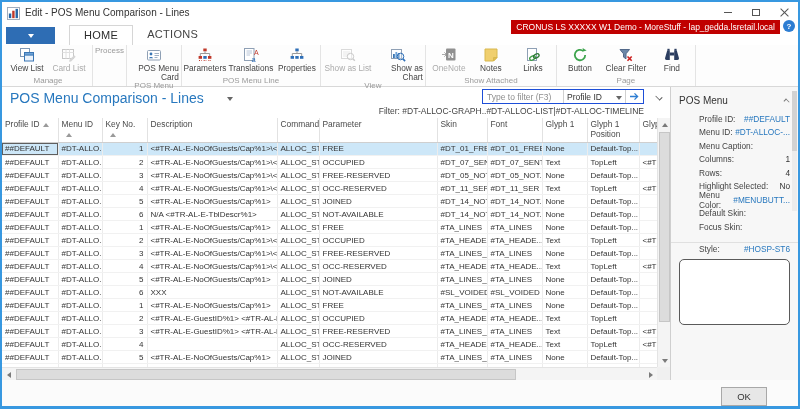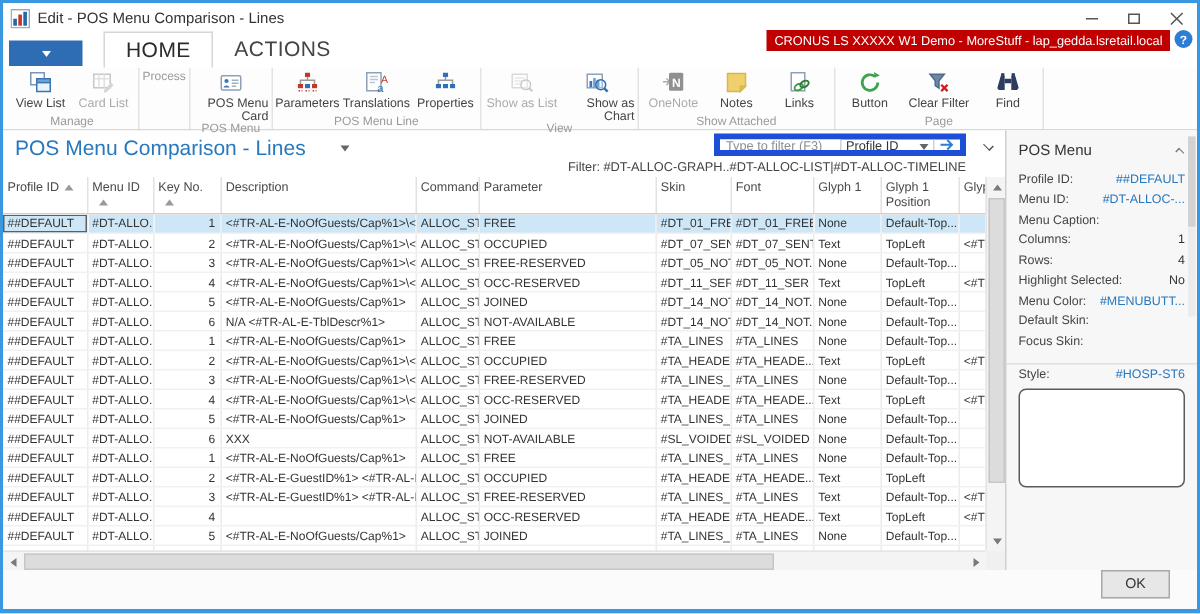--- a/index.html
+++ b/index.html
@@ -16,21 +16,21 @@
   .glyph-min{ width:8px; height:1px; background:#555; display:block;}
   .glyph-max{ width:8px; height:7px; border:1px solid #555; display:block;}
   .glyph-close{ position:relative; width:9px; height:9px; display:block;}
   .glyph-close::before,.glyph-close::after{ content:""; position:absolute; left:-1px; top:4px; width:11px; height:1px; background:#555;}
   .glyph-close::before{ transform:rotate(45deg);} .glyph-close::after{ transform:rotate(-45deg);}
 
   
   .tabrow{ position:relative; height:22px; background:#fff; display:flex; align-items:flex-end; }
   .filemenu{ width:49px; height:17px; background:#2e6db4; margin:0 14px 1px 4px; display:flex; align-items:center; justify-content:center;}
   .caret-down-w{ width:0;height:0;border-left:3px solid transparent;border-right:3px solid transparent;border-top:4px solid #fff;}
-  .tab{ padding:3px 14px 4px 14px; font-size:14px; color:#444; letter-spacing:.3px;margin-top:26px;}
+  .tab{ padding:3px 14px 4px 14px; font-size:11px; color:#444; letter-spacing:.3px;margin-top:26px;}
   .tab.active{ background:#fff; border:1px solid #d6d6d6; border-bottom:none; color:#2b2b2b;}
   .banner{ position:absolute; top:-3px; right:18px; background:#c00000; color:#fff; font-size:8.5px; padding:2px 5px; white-space:nowrap;}
   .helpcircle{ position:absolute; top:-3px; right:3px; width:12px; height:12px; border-radius:50%; background:#2d7dd2; color:#fff; font-size:8px; font-weight:bold; display:flex; align-items:center; justify-content:center;}
 
   
   .ribbon{ height:42px; background:#fdfdfd; border-bottom:1px solid #d8d8d8; display:flex; align-items:stretch; padding-left:2px;}
   .rgroup{ display:flex; flex-direction:column; border-right:1px solid #e4e4e4; padding:1px 2px 0 2px;}
   .rbtns{ display:flex; flex:1 1 auto; align-items:flex-start; justify-content:center;}
   .rbtn{ width:42px; min-width:36px; padding-top:1px; display:flex; flex-direction:column; align-items:center; cursor:default;}
   .rbtn.wide{ width:50px;}
@@ -41,21 +41,21 @@
   .rbtn.disabled .ricon{ filter:grayscale(100%) opacity(.55);}
   .rgrouplabel{ height:10px; font-size:8px; color:#9a9a9a; text-align:center; line-height:9px;}
 
   
   .bodyrow{ display:flex; height:293px; background:#fff;}
   .main{ width:668px; flex:0 0 auto; display:flex; flex-direction:column;}
 
   .pagebar{ position:relative; height:31px;}
   .pagetitle{ position:absolute; left:8px; top:3px; font-size:14px; color:#2878be; display:flex; align-items:center; gap:23px;}
   .caret-down-g{ width:0;height:0;border-left:3px solid transparent;border-right:3px solid transparent;border-top:4px solid #666; margin-top:2px;}
-  .filtergroup{ position:absolute; right:26px; top:2px; display:flex; height:15px; border:4px solid #1d4ed8; background:#fff;}
+  .filtergroup{ position:absolute; right:26px; top:2px; display:flex; height:15px; border:1px solid #1d4ed8; background:#fff;}
   .filterinput{ width:80px; border:none; outline:none; font-size:8.5px; padding:0 4px; font-family:"Liberation Sans",sans-serif; color:#333;}
   .filterinput::placeholder{ color:#8e8e8e;}
   .filterfield{ width:62px; border-left:1px solid #d0d0d0; font-size:8.5px; color:#333; display:flex; align-items:center; padding:0 3px; justify-content:space-between;}
   .filtergo{ width:18px; border-left:1px solid #d0d0d0; display:flex; align-items:center; justify-content:center;}
   .chevron-collapse{ position:absolute; right:6px; top:7px; width:8px; height:5px;}
   .chevron-collapse::before{ content:""; position:absolute; left:0; top:0; width:5px; height:5px; border-right:1px solid #555; border-bottom:1px solid #555; transform:rotate(45deg) scale(1,.7);}
   .filtertextline{ position:absolute; right:26px; top:19px; font-size:8.5px; color:#444; white-space:nowrap;}
 
   
   .gridwrap{ position:relative; width:668px; height:262px;}
@@ -80,30 +80,30 @@
   .vthumb{ position:absolute; left:1px; top:14px; width:11px; height:190px; background:#dcdcdc; border:1px solid #c6c6c6;}
   .hscroll{ position:absolute; left:0; bottom:0; width:655px; height:13px; background:#f4f4f4; border-top:1px solid #e4e4e4;}
   .hthumb{ position:absolute; top:1px; left:14px; width:500px; height:11px; background:#dcdcdc; border:1px solid #c6c6c6;}
   .sbcorner{ position:absolute; right:0; bottom:0; width:13px; height:13px; background:#f0f0f0;}
 
   
   .factbox{ width:128px; flex:0 0 auto; background:#f7f7f7; border-left:1px solid #cfcfcf; position:relative; padding:2px 8px 0 8px;}
   .fbheader{ display:flex; justify-content:space-between; align-items:center; font-size:10px; color:#333; padding:6px 0 6px 0;}
   .fbcollapse{ width:6px; height:4px; position:relative;}
   .fbcollapse::before{ content:""; position:absolute; left:0; top:0; width:4px; height:4px; border-left:1px solid #777; border-top:1px solid #777; transform:rotate(45deg) scale(1,.7);}
-  .fbfield{ display:flex; justify-content:space-between; font-size:8.3px; color:#444; height:13.5px; align-items:center;}
+  .fbfield{ display:flex; justify-content:space-between; font-size:8.3px; color:#444; height:13.5px; align-items:center;margin-left:20px;}
   .fbfield .val{ color:#333; text-align:right; }
   .fbfield .val.link{ color:#2878be;}
   .fbsep{ border-top:1px solid #e0e0e0; margin:8px -8px 0 -8px;}
   .previewbox{ margin-top:3px; height:66px; background:#fff; border:1px solid #5a5a5a; border-radius:5px;}
   .fbscroll{ position:absolute; right:1px; top:4px; width:5px; height:120px; background:#ececec;}
   .fbscrollthumb{ position:absolute; left:0; top:0; width:5px; height:60px; background:#d2d2d2;}
 
   
-  .footer{ height:26px; background:#fbfbfb; display:flex; align-items:flex-start; justify-content:flex-end; padding-right:18px;}
+  .footer{ height:26px; background:#fbfbfb; display:flex; align-items:flex-end; justify-content:flex-end; padding-right:31px;}
   .okbtn{ width:46px; height:19px; background:#e7e7e7; border:1px solid #a8a8a8; font-size:9.5px; color:#333; font-family:"Liberation Sans",sans-serif;}
 </style>
 </head>
 <body>
 
 <div class="window">
 
   <div class="titlebar">
     <span class="appicon">
       <svg viewBox="0 0 14 14">

